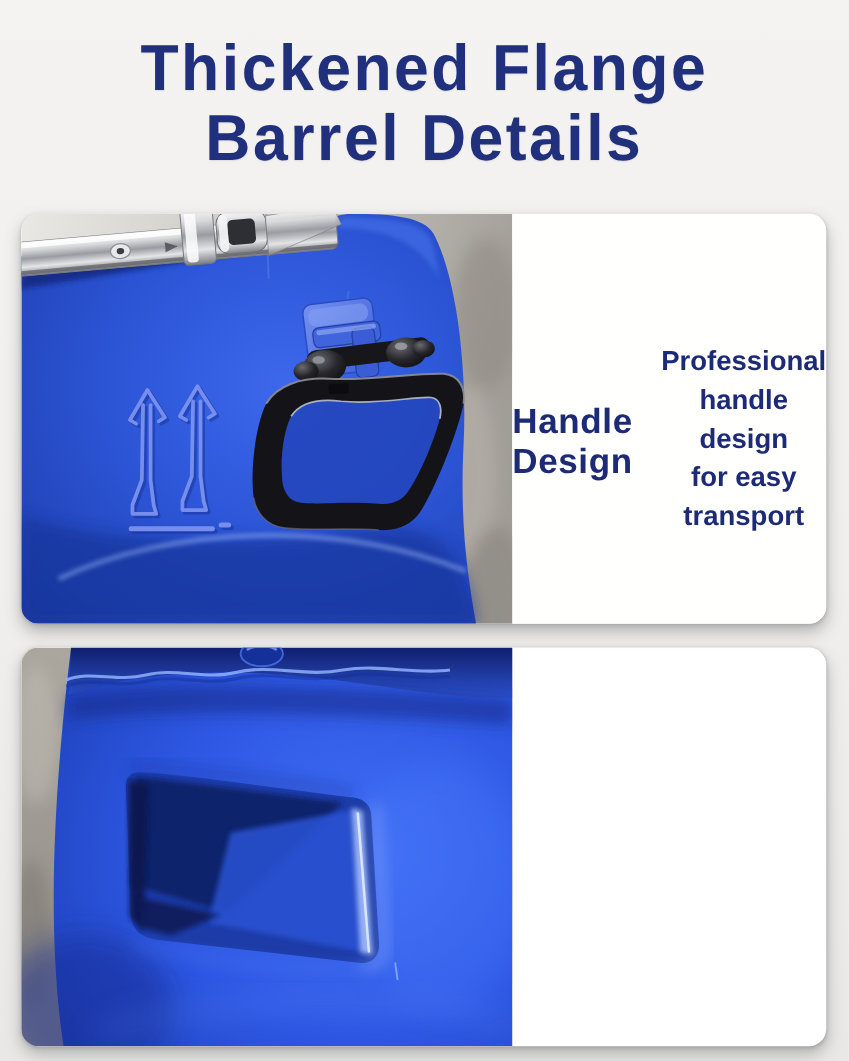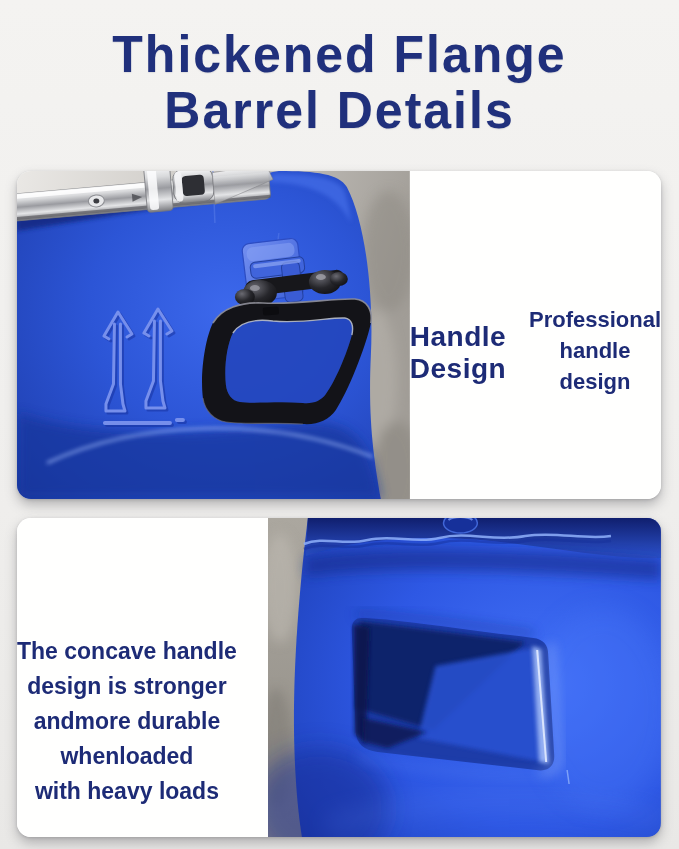--- a/index.html
+++ b/index.html
@@ -163,34 +163,26 @@
           </g>
         </g>
       </svg>
     </figure>
 
     <div class="panel">
       <h2>Handle Design</h2>
       <p class="copy">
         <span>Professional</span>
         <span>handle design</span>
+        <span>for easy transport</span>
       </p>
     </div>
   </section>
 
   <section class="card card-bottom">
-    <div class="panel">
-      <p class="copy">
-        <span>The concave handle</span>
-        <span>design is stronger</span>
-        <span>andmore durable</span>
-        <span>whenloaded</span>
-        <span>with heavy loads</span>
-      </p>
-    </div>
 
     <figure class="photo" aria-label="Blue barrel with recessed concave grip below the lid rim">
       <svg viewBox="0 0 394 319" preserveAspectRatio="none">
         <defs>
           <linearGradient id="gbg2" x1="0" y1="0" x2="0" y2="1">
             <stop offset="0" stop-color="#aba79f"></stop>
               <stop offset="1" stop-color="#8f8b84"></stop>
           </linearGradient>
           <radialGradient id="gbody2" cx="0.68" cy="0.52" r="0.9">
             <stop offset="0" stop-color="#4270f6"></stop>

